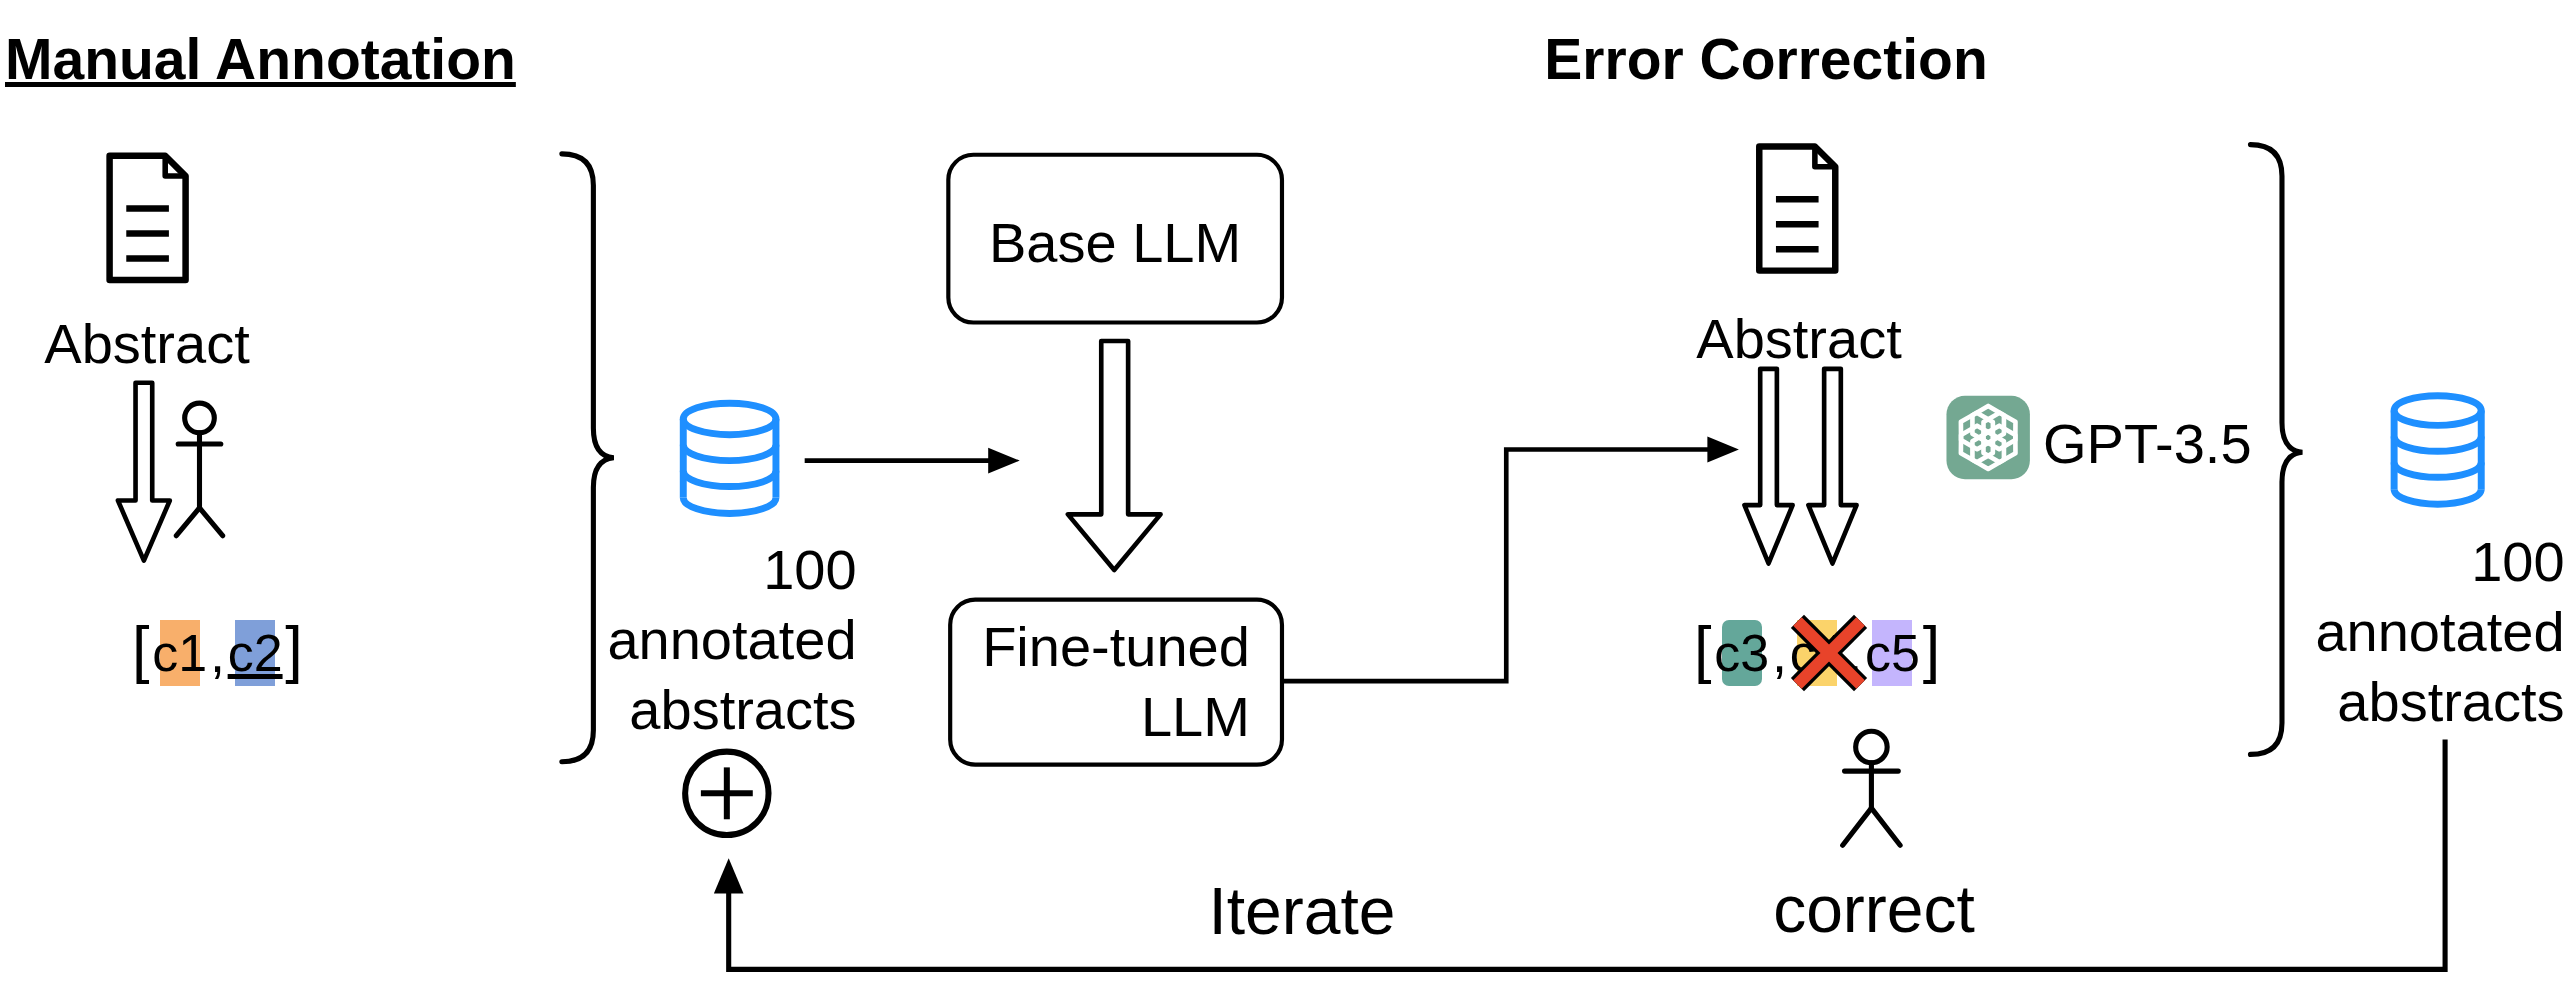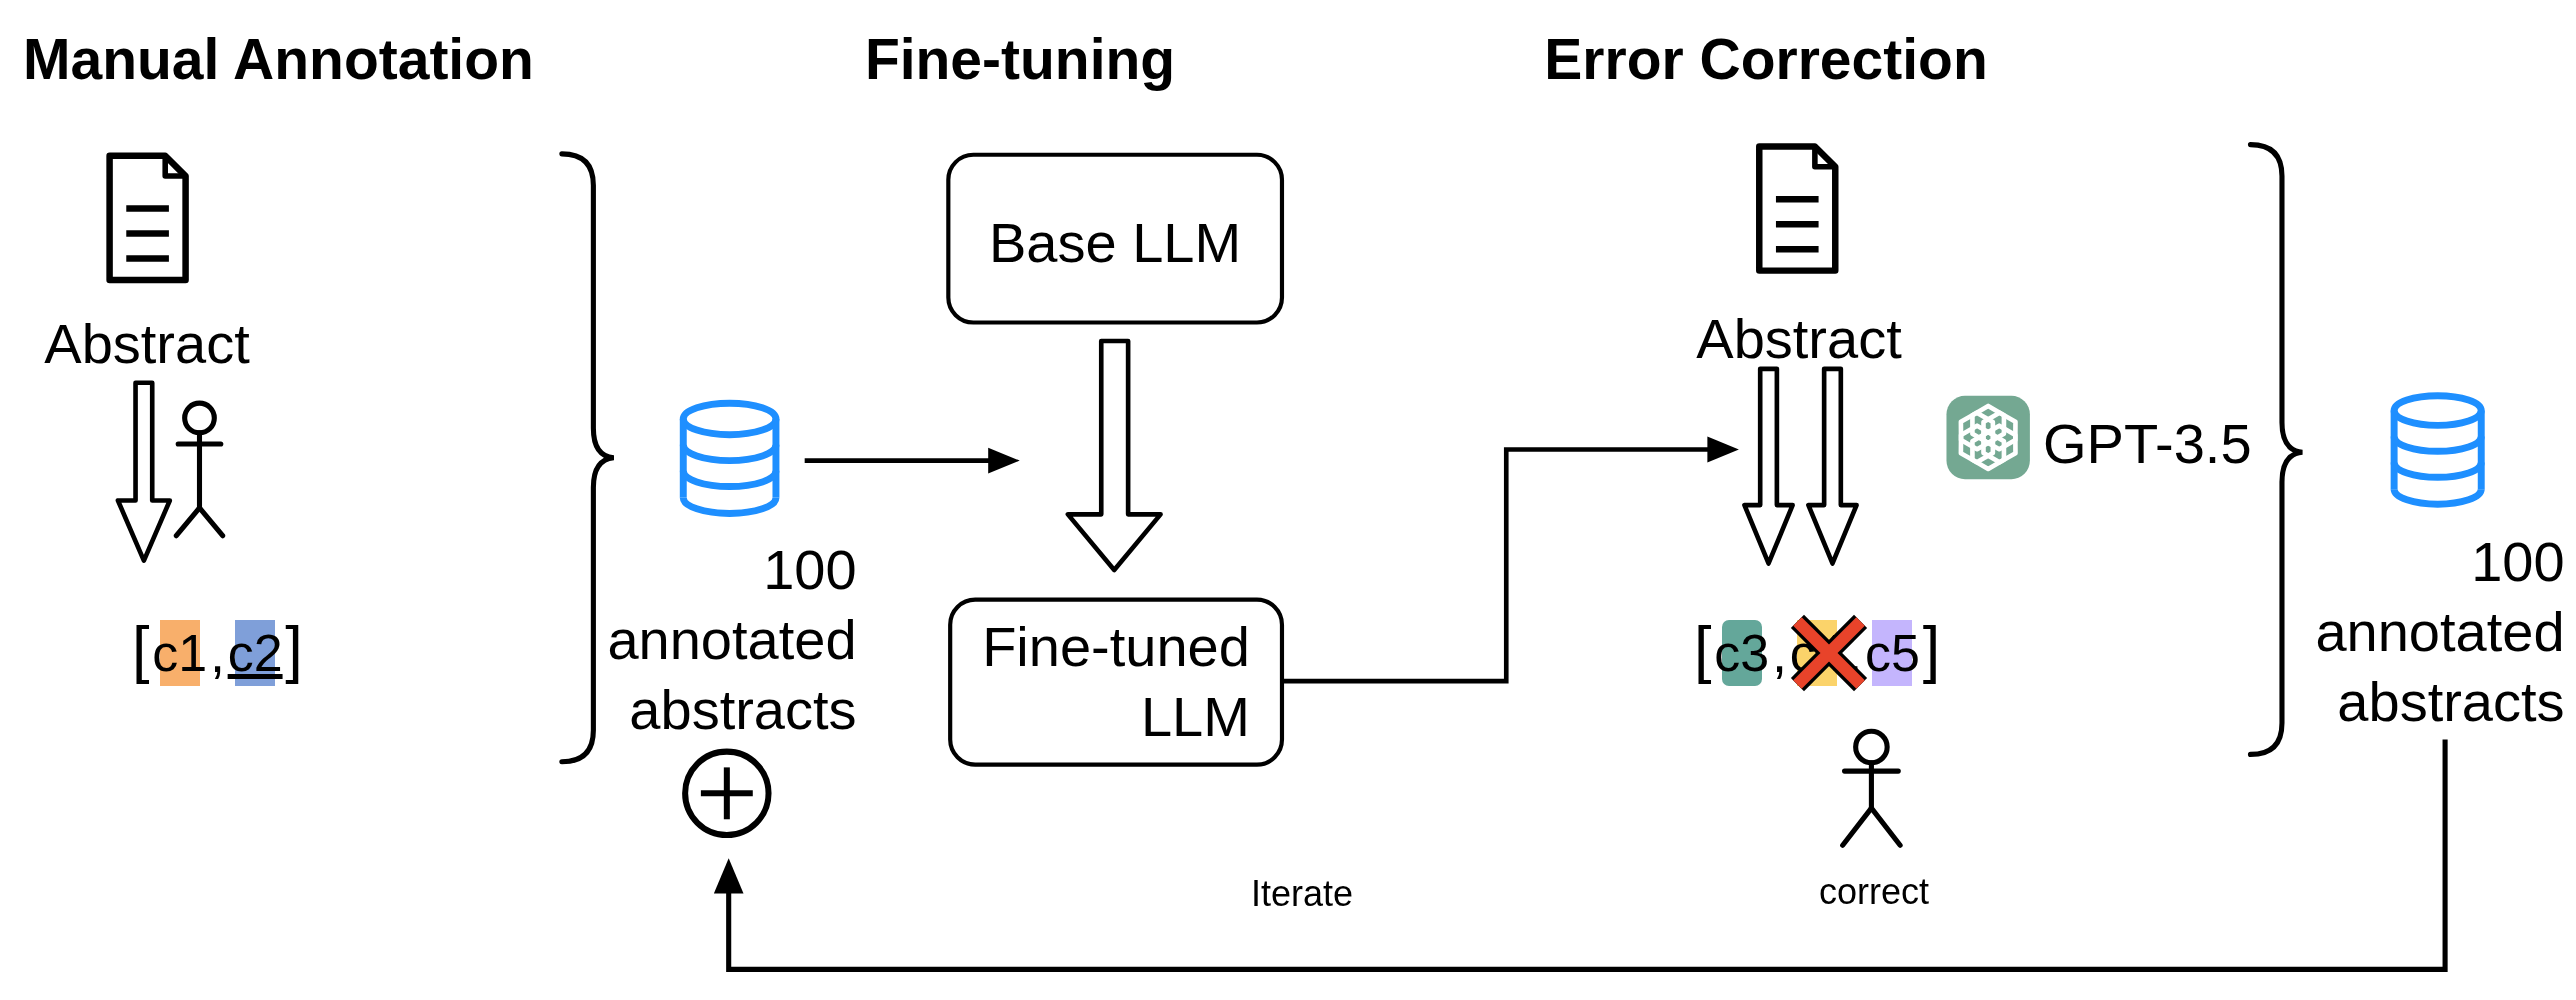--- a/index.html
+++ b/index.html
@@ -4,21 +4,21 @@
 <style>
   html,body{margin:0;padding:0;background:#fff;}
   #stage{
     position:relative;width:2576px;height:1000px;background:#ffffff;overflow:hidden;
     font-family:"Liberation Sans","DejaVu Sans",sans-serif;color:#000;
   }
   .abs{position:absolute;white-space:nowrap;}
   .hdr{font-size:57px;font-weight:bold;letter-spacing:0;}
   .cxc{transform:translateX(-50%);text-align:center;}
   .lbl{font-size:56px;}
-  .small-lbl{font-size:36px;}
+  .small-lbl{font-size:66px;}
   .stack{line-height:70px;text-align:right;}
   svg{position:absolute;left:0;top:0;}
   .tokrow{display:flex;align-items:center;gap:10.2px;height:70px;font-size:54px;}
   .bracket{font-size:63px;font-weight:400;transform:translateY(-3.7px);}
   .chip{width:40px;height:66px;display:flex;align-items:center;justify-content:center;
         font-size:52px;position:relative;}
   .chip svg.xmark{position:absolute;left:-7.4px;top:-5.6px;overflow:visible;}
 </style>
 </head>
 <body>
@@ -125,22 +125,21 @@
         <path d="M2583 499 A47 16 0 0 0 2677 499"></path>
       </g>
     </g>
 
     <g>
       <polyline points="2638,798 2638,1046 786,1046 786,962" fill="none" stroke="#000" stroke-width="5.5"></polyline>
       <polygon points="786,926 770,964 802,964" fill="#000"></polygon>
     </g>
   </svg>
 
-  <div class="abs hdr" style="left:23px;top:26px;">Manual Annotation</div>
-  <div class="abs hdr cxc" style="left:1020px;top:26px;">Fine-tuning</div>
+  <div class="abs hdr" style="left:5px;top:26px;text-decoration:underline;">Manual Annotation</div>
   <div class="abs hdr cxc" style="left:1766px;top:26px;">Error Correction</div>
 
   <div class="abs lbl cxc" style="left:147px;top:311px;">Abstract</div>
 
   <div class="abs tokrow" style="left:132px;top:618px;">
     <span class="bracket">[</span>
     <span class="chip" style="background: rgb(248, 175, 107);">c1</span>
     <span>,</span>
     <span class="chip" style="background: rgb(127, 159, 217); text-decoration: underline;">c2</span>
     <span class="bracket">]</span>

